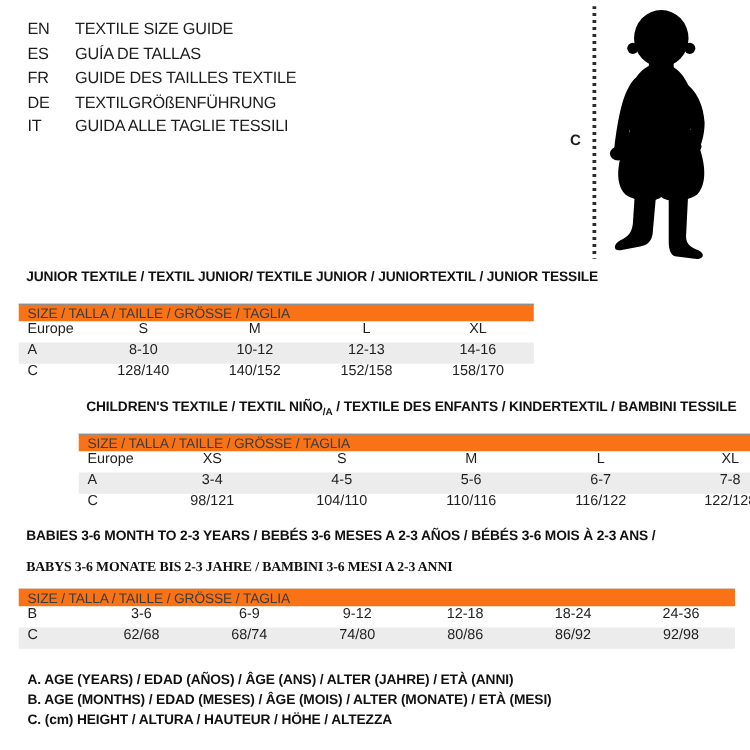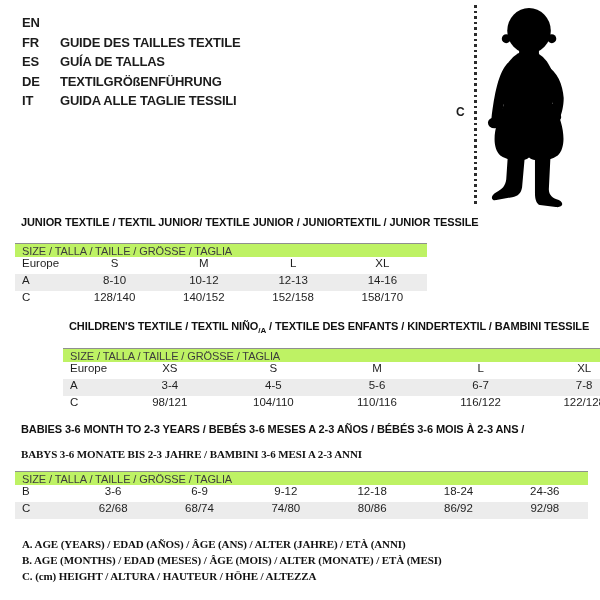--- a/index.html
+++ b/index.html
@@ -8,21 +8,21 @@
     width: 600px;
     height: 600px;
     background: #ffffff;
     font-family: "Liberation Sans", sans-serif;
     color: #1c1c1c;
     overflow: hidden;
   }
 
   
   .lang-block { position: absolute; top: 13px; left: 22px; }
-  .lang-row { display: flex; line-height: 19.5px; font-weight: bold; font-size: 13px; letter-spacing: -0.2px; }
+  .lang-row { display: flex; line-height: 19.5px; font-weight: normal; font-size: 13px; letter-spacing: -0.2px; }
   .lang-code { width: 38px; flex: 0 0 38px; }
 
   
   .measure-line {
     position: absolute; left: 474px; top: 5px;
     width: 2.5px; height: 202px;
     background: repeating-linear-gradient(to bottom, #2b2b2b 0 2.6px, transparent 2.6px 5.6px);
   }
   .measure-label {
     position: absolute; left: 456px; top: 105px;
@@ -32,55 +32,56 @@
 
   
   .size-table { position: absolute; left: 15px; }
   .table-title {
     font-weight: bold; font-size: 11px; letter-spacing: -0.1px;
     line-height: 13px; margin-left: 6px; margin-bottom: 14px;
     white-space: nowrap; color: #111;
   }
   .table-title .sub { font-size: 8px; position: relative; top: 2.5px; }
   .size-bar {
-    height: 13px; background: #bef264; border-top: 1.5px solid #8f8f8f;
+    height: 13px; background: #f97316; border-top: 1.5px solid #8f8f8f;
     display: flex; align-items: center; padding-left: 7px;
     font-size: 11px; color: #3c3c3c; letter-spacing: -0.1px;
   }
   .trow { display: flex; height: 17px; font-size: 11.5px; color: #1f1f1f; }
   .trow.alt { background: #ececec; }
   .tlabel { flex: 0 0 48px; padding-left: 7px; }
   .tcell { flex: 1 1 0; text-align: center; }
 
   .t1 { top: 216px; width: 412px; }
   .t2 { top: 320px; width: 573px; margin-left: 48px; }
   .t3 { top: 423px; width: 573px; }
   .t3 .table-title { margin-bottom: 12px; }
   .t3 .table-title.last { margin-bottom: 10px; font-family: Liberation Serif, serif; }
 
   
   .footnotes { position: absolute; left: 22px; top: 536px; }
-  .footnote { font-weight: bold; font-size: 11px; letter-spacing: -0.1px; line-height: 16px; white-space: nowrap; color: #111; font-family: Liberation Serif, serif; }
+  .footnote { font-weight: bold; font-size: 11px; letter-spacing: -0.1px; line-height: 16px; white-space: nowrap; color: #111; }
 </style>
 </head>
 <body>
 
 <div class="canvas">
 
   <div class="lang-block">
     <div class="lang-row">
       <span class="lang-code">EN</span>
+      <span class="lang-title">TEXTILE SIZE GUIDE</span>
+    </div>
+    <div class="lang-row">
+      <span class="lang-code">ES</span>
+      <span class="lang-title">GUÍA DE TALLAS</span>
     </div>
     <div class="lang-row">
       <span class="lang-code">FR</span>
       <span class="lang-title">GUIDE DES TAILLES TEXTILE</span>
-    </div>
-    <div class="lang-row">
-      <span class="lang-code">ES</span>
-      <span class="lang-title">GUÍA DE TALLAS</span>
     </div>
     <div class="lang-row">
       <span class="lang-code">DE</span>
       <span class="lang-title">TEXTILGRÖßENFÜHRUNG</span>
     </div>
     <div class="lang-row">
       <span class="lang-code">IT</span>
       <span class="lang-title">GUIDA ALLE TAGLIE TESSILI</span>
     </div>
   </div>

